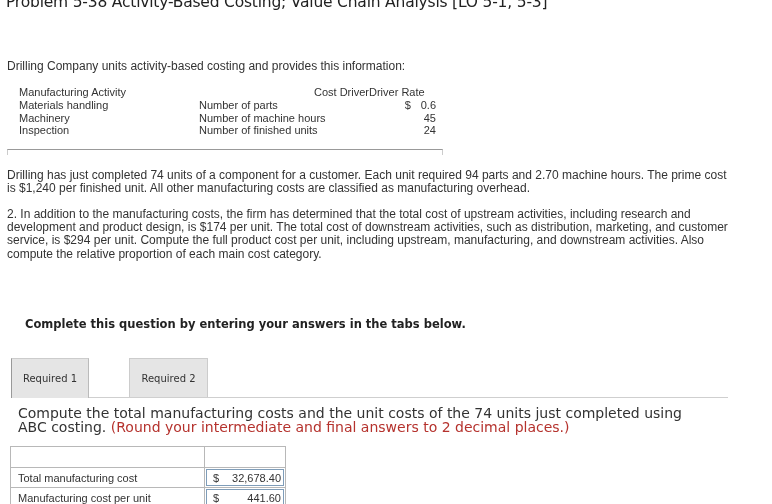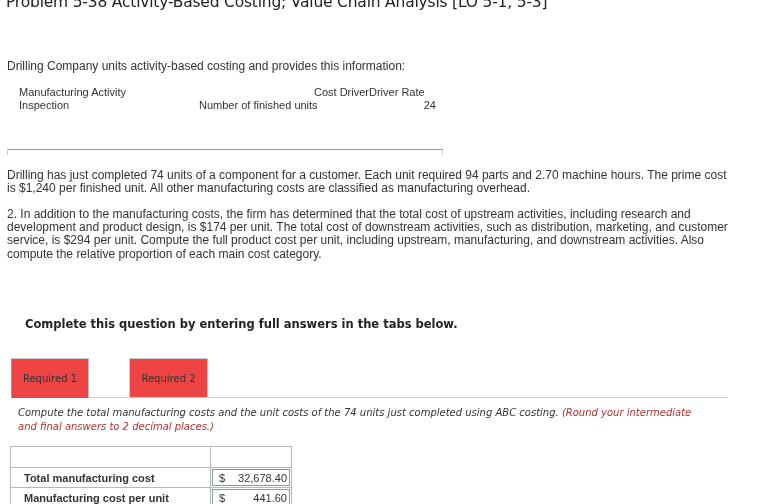--- a/index.html
+++ b/index.html
@@ -43,37 +43,37 @@
       position: absolute; left: 25px; top: 317px;
       font-family: "DejaVu Sans", sans-serif; font-size: 11.5px; font-weight: bold; color: #222;
     }
     .tabs {
       position: absolute; left: 11px; top: 358px; width: 717px; height: 39px;
       border-bottom: 1px solid #cfcfcf;
     }
     .tab {
       position: absolute; top: 0; height: 38px; border: 1px solid #cccccc; border-bottom: none;
       font-family: "DejaVu Sans", sans-serif; font-size: 10px; color: #333;
-      display: flex; align-items: center; justify-content: center; background: #ef4444; cursor: pointer;
+      display: flex; align-items: center; justify-content: center; background: #e5e5e5; cursor: pointer;
     }
     .tab.active { border-left-color: #999; border-top-color: #ccc; border-right-color: #bbb; height: 39px; }
     .tab1 { left: 0; width: 76px; }
     .tab2 { left: 92px; width: 77px; margin-left: 26px; }
     .prompt {
       position: absolute; left: 18px; top: 406px; width: 690px;
-      font-family: "DejaVu Sans", sans-serif; font-size: 10px; line-height: 14px; color: #333; font-style: italic;
+      font-family: "DejaVu Sans", sans-serif; font-size: 14px; line-height: 14px; color: #333;
     }
     .prompt .note { color: #b5322d; }
     .ans-table {
       position: absolute; left: 10px; top: 446px; border-collapse: collapse;
       font-size: 11px; color: #333;
     }
     .ans-table td { border: 1px solid #b8b8b8; padding: 0; height: 19px; }
     .ans-table tr.head td { height: 20px; }
-    .ans-table .lbl { width: 186px; padding-left: 13px; font-weight: bold; }
+    .ans-table .lbl { width: 186px; padding-left: 7px; }
     .ans-table .val { width: 80px; }
     .ans-input {
       display: flex; justify-content: space-between; align-items: center;
       height: 15px; margin: 1px 1px; border: 1px solid #7f9db9; padding: 0 2px 0 6px;
       font-size: 11px; color: #333; background: #fff;
     }
   </style>
 </head>
 <body>
 
@@ -82,35 +82,45 @@
 <div class="intro">Drilling Company units activity-based costing and provides this information:</div>
 
 <table class="act-table">
   <tbody>
       <tr>
     <th class="c1">Manufacturing Activity</th>
     <th class="c2h">Cost Driver</th>
     <th class="c3h">Driver Rate</th>
   </tr>
   <tr>
+    <td class="c1">Materials handling</td>
+    <td class="c2">Number of parts</td>
+    <td class="c3"><span class="dollar">$</span><span>0.6</span></td>
+  </tr>
+  <tr>
+    <td class="c1">Machinery</td>
+    <td class="c2">Number of machine hours</td>
+    <td class="c3">45</td>
+  </tr>
+  <tr>
     <td class="c1">Inspection</td>
     <td class="c2">Number of finished units</td>
     <td class="c3">24</td>
   </tr>
 </tbody>
   </table>
 <div class="table-bottom"></div>
 
 <div class="para">Drilling has just completed 74 units of a component for a customer. Each unit required 94 parts and 2.70 machine hours. The prime cost is $1,240 per finished unit. All other manufacturing costs are classified as manufacturing overhead.</div>
 
 <div class="required">
   <div>2. In addition to the manufacturing costs, the firm has determined that the total cost of upstream activities, including research and development and product design, is $174 per unit. The total cost of downstream activities, such as distribution, marketing, and customer service, is $294 per unit. Compute the full product cost per unit, including upstream, manufacturing, and downstream activities. Also compute the relative proportion of each main cost category.</div>
 </div>
 
-<div class="instr">Complete this question by entering full answers in the tabs below.</div>
+<div class="instr">Complete this question by entering your answers in the tabs below.</div>
 
 <div class="tabs">
   <div class="tab tab1 active">Required 1</div>
   <div class="tab tab2">Required 2</div>
 </div>
 
 <div class="prompt">
   <span>Compute the total manufacturing costs and the unit costs of the 74 units just completed using ABC costing. </span><span class="note">(Round your intermediate and final answers to 2 decimal places.)</span>
 </div>
 

